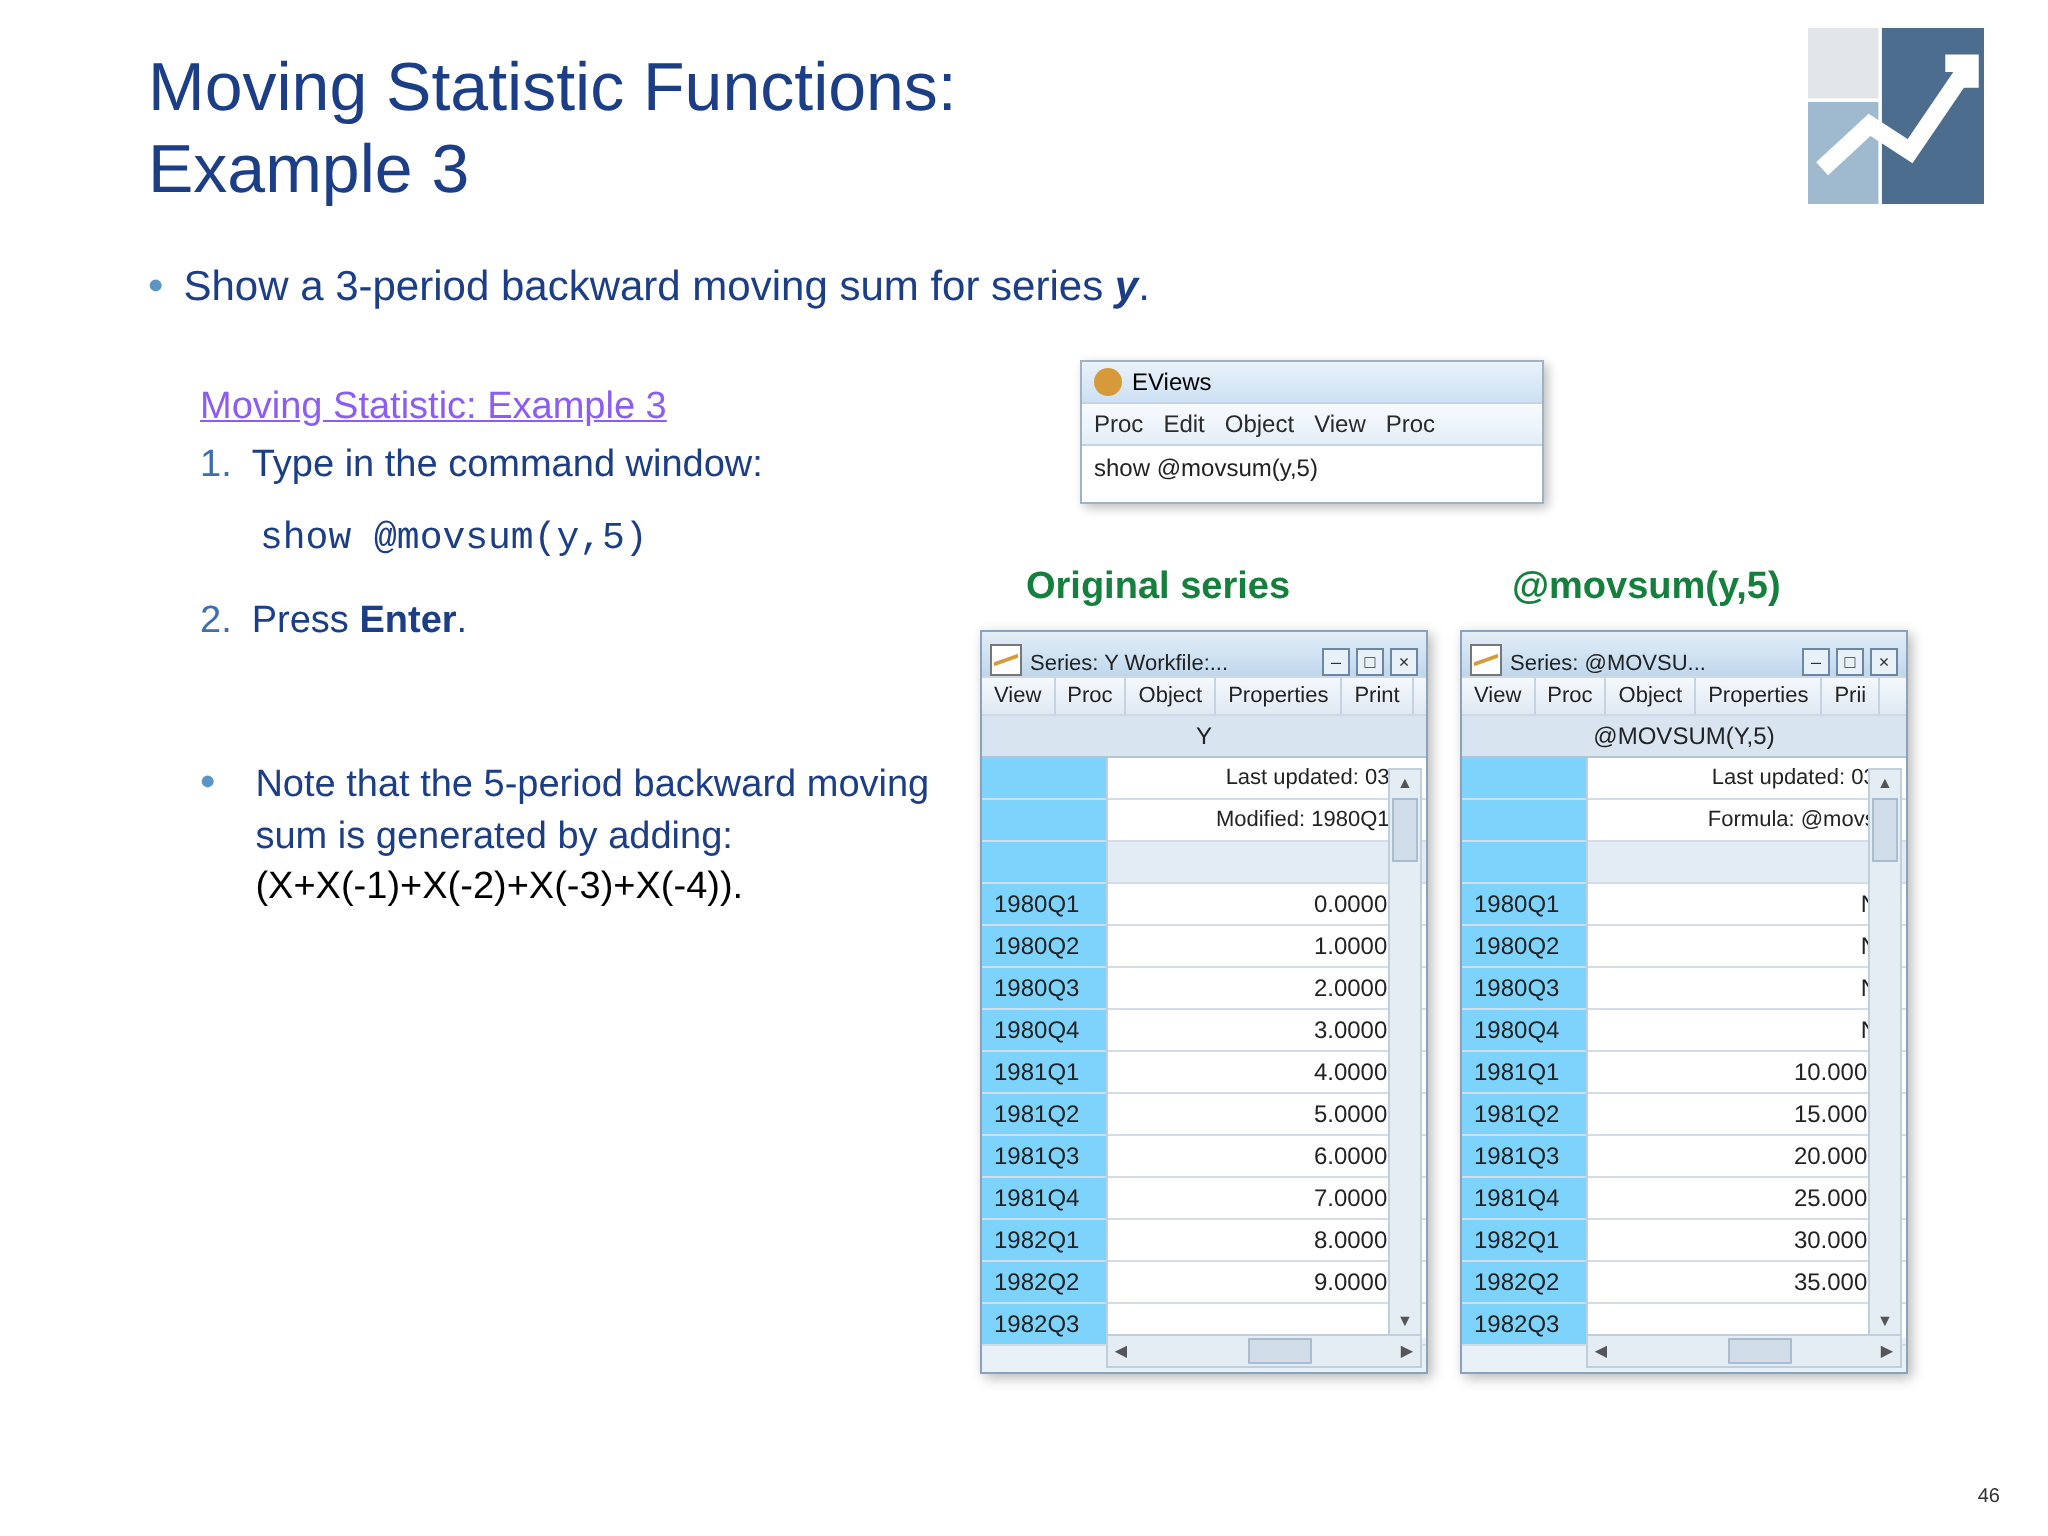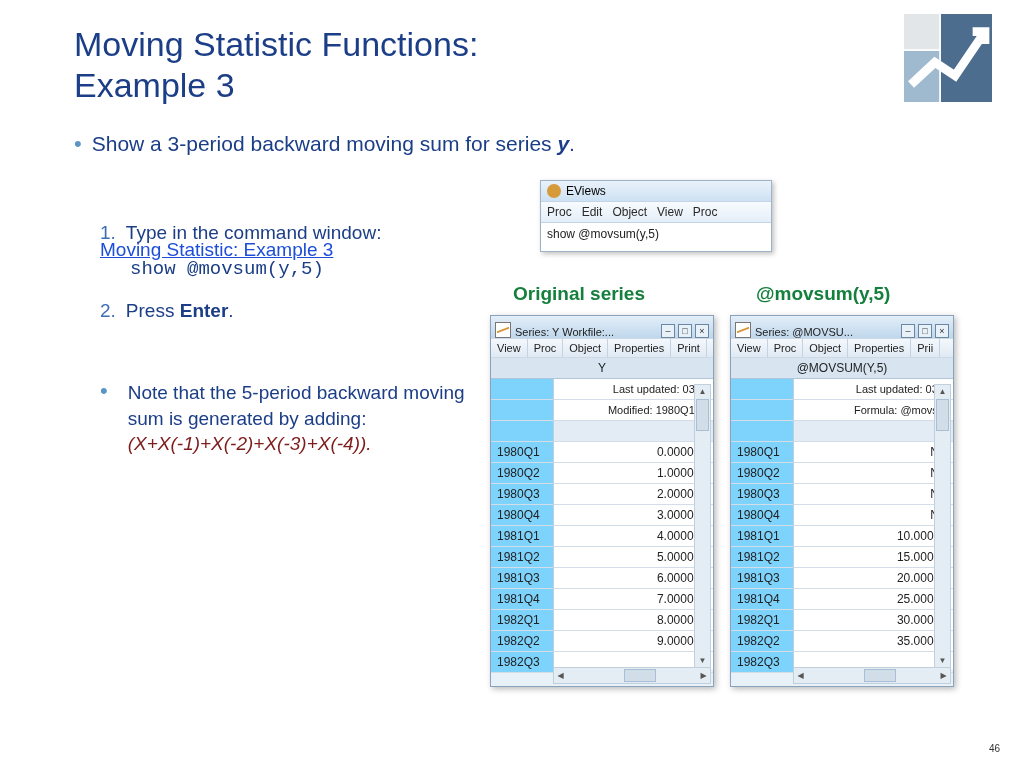--- a/index.html
+++ b/index.html
@@ -3,28 +3,28 @@
 <meta charset="utf-8">
 <style>
   html, body { margin: 0; padding: 0; width: 1024px; height: 768px; background: #ffffff; font-family: Arial, Helvetica, sans-serif; position: relative; }
   .slide { width: 1024px; height: 768px; position: relative; }
   .logo { position: absolute; top: 14px; right: 30px; width: 92px; height: 88px; }
   .title { position: absolute; top: 24px; left: 74px; font-size: 34px; color: #1b3e87; line-height: 1.2; }
   .bullet-row { position: absolute; left: 74px; display: flex; align-items: baseline; }
   .bullet-dot { color: #5a95c6; font-size: 22px; margin-right: 10px; line-height: 1; }
   .bullet-text { color: #1b3e87; font-size: 21px; }
   .bullet-text .var { font-style: italic; font-weight: bold; }
-  .sub-heading { position: absolute; left: 100px; top: 193px; color: #1d4ed8; font-size: 19px; text-decoration: underline; margin-top: 46px; }
+  .sub-heading { position: absolute; left: 100px; top: 193px; color: #8b5cf6; font-size: 19px; text-decoration: underline; }
   .step { position: absolute; left: 100px; color: #1b3e87; font-size: 19px; }
   .step .num { color: #3d6db5; margin-right: 10px; }
   .step b { font-weight: bold; }
   .code-line { position: absolute; left: 130px; top: 258px; font-family: "Courier New", monospace; font-size: 19px; color: #1b3e87; }
   .note-block { position: absolute; left: 74px; top: 380px; width: 410px; }
   .note-text { color: #1b3e87; font-size: 19px; line-height: 1.35; margin-left: 34px; }
-  .formula { font-style: italic; color: #7f1d1d; }
+  .formula { color: #000000; }
   .page-num { position: absolute; right: 24px; bottom: 14px; font-size: 10px; color: #333; }
 
   
   .cmdwin { position: absolute; top: 180px; left: 540px; width: 230px; border: 1px solid #9fb3c7; background: #f4f8fc; box-shadow: 2px 2px 5px rgba(0,0,0,0.25); font-size: 12px; }
   .cmdwin-title { background: linear-gradient(#eaf2fb,#cde1f3); padding: 3px 6px; display: flex; align-items: center; }
   .cmdwin-title .icon { width: 14px; height: 14px; background: #d79a3a; border-radius: 50%; margin-right: 5px; }
   .cmdwin-menu { background: linear-gradient(#f8fbfe,#e4eef8); padding: 3px 6px; display: flex; gap: 10px; color: #2a2a2a; border-top: 1px solid #c2d4e6; border-bottom: 1px solid #c2d4e6; }
   .cmdwin-body { background: #ffffff; padding: 4px 6px 10px; color: #222; }
 
   

